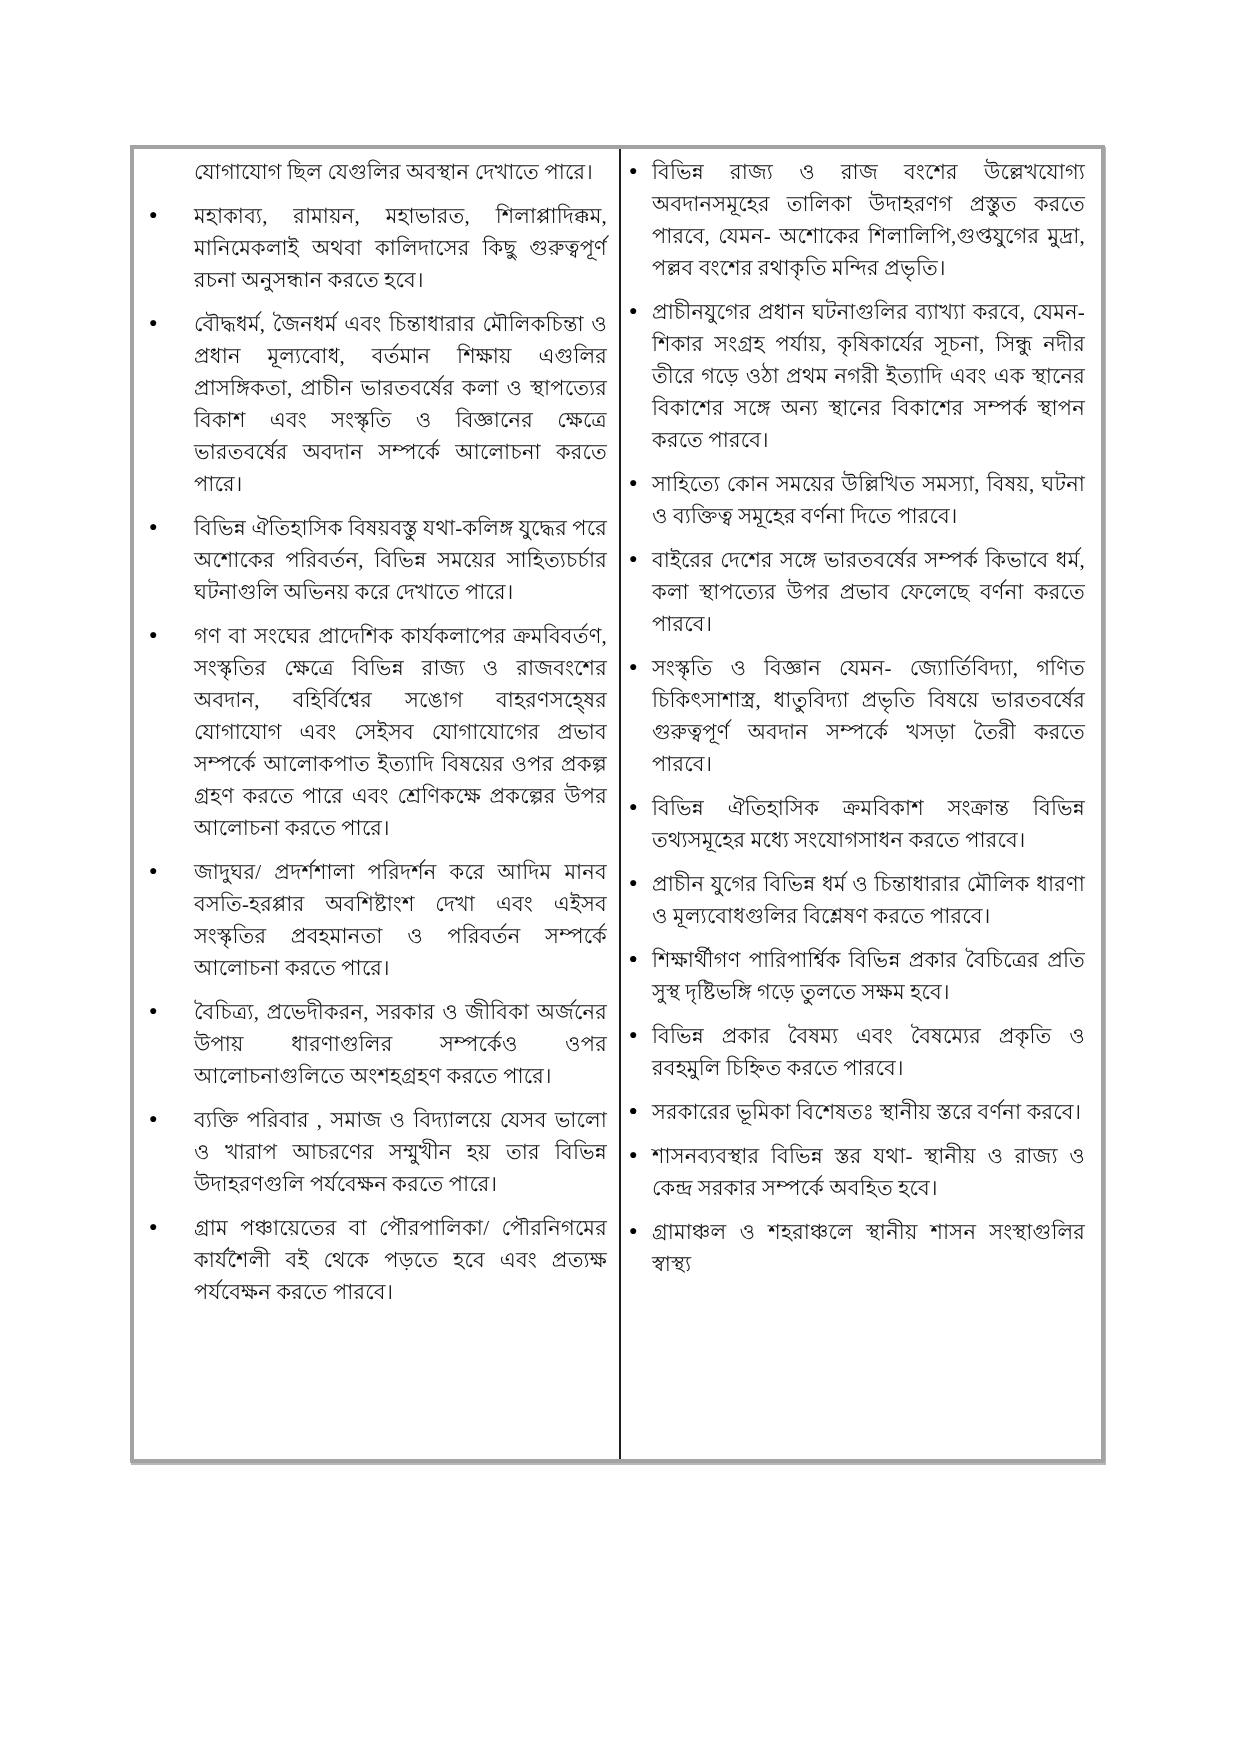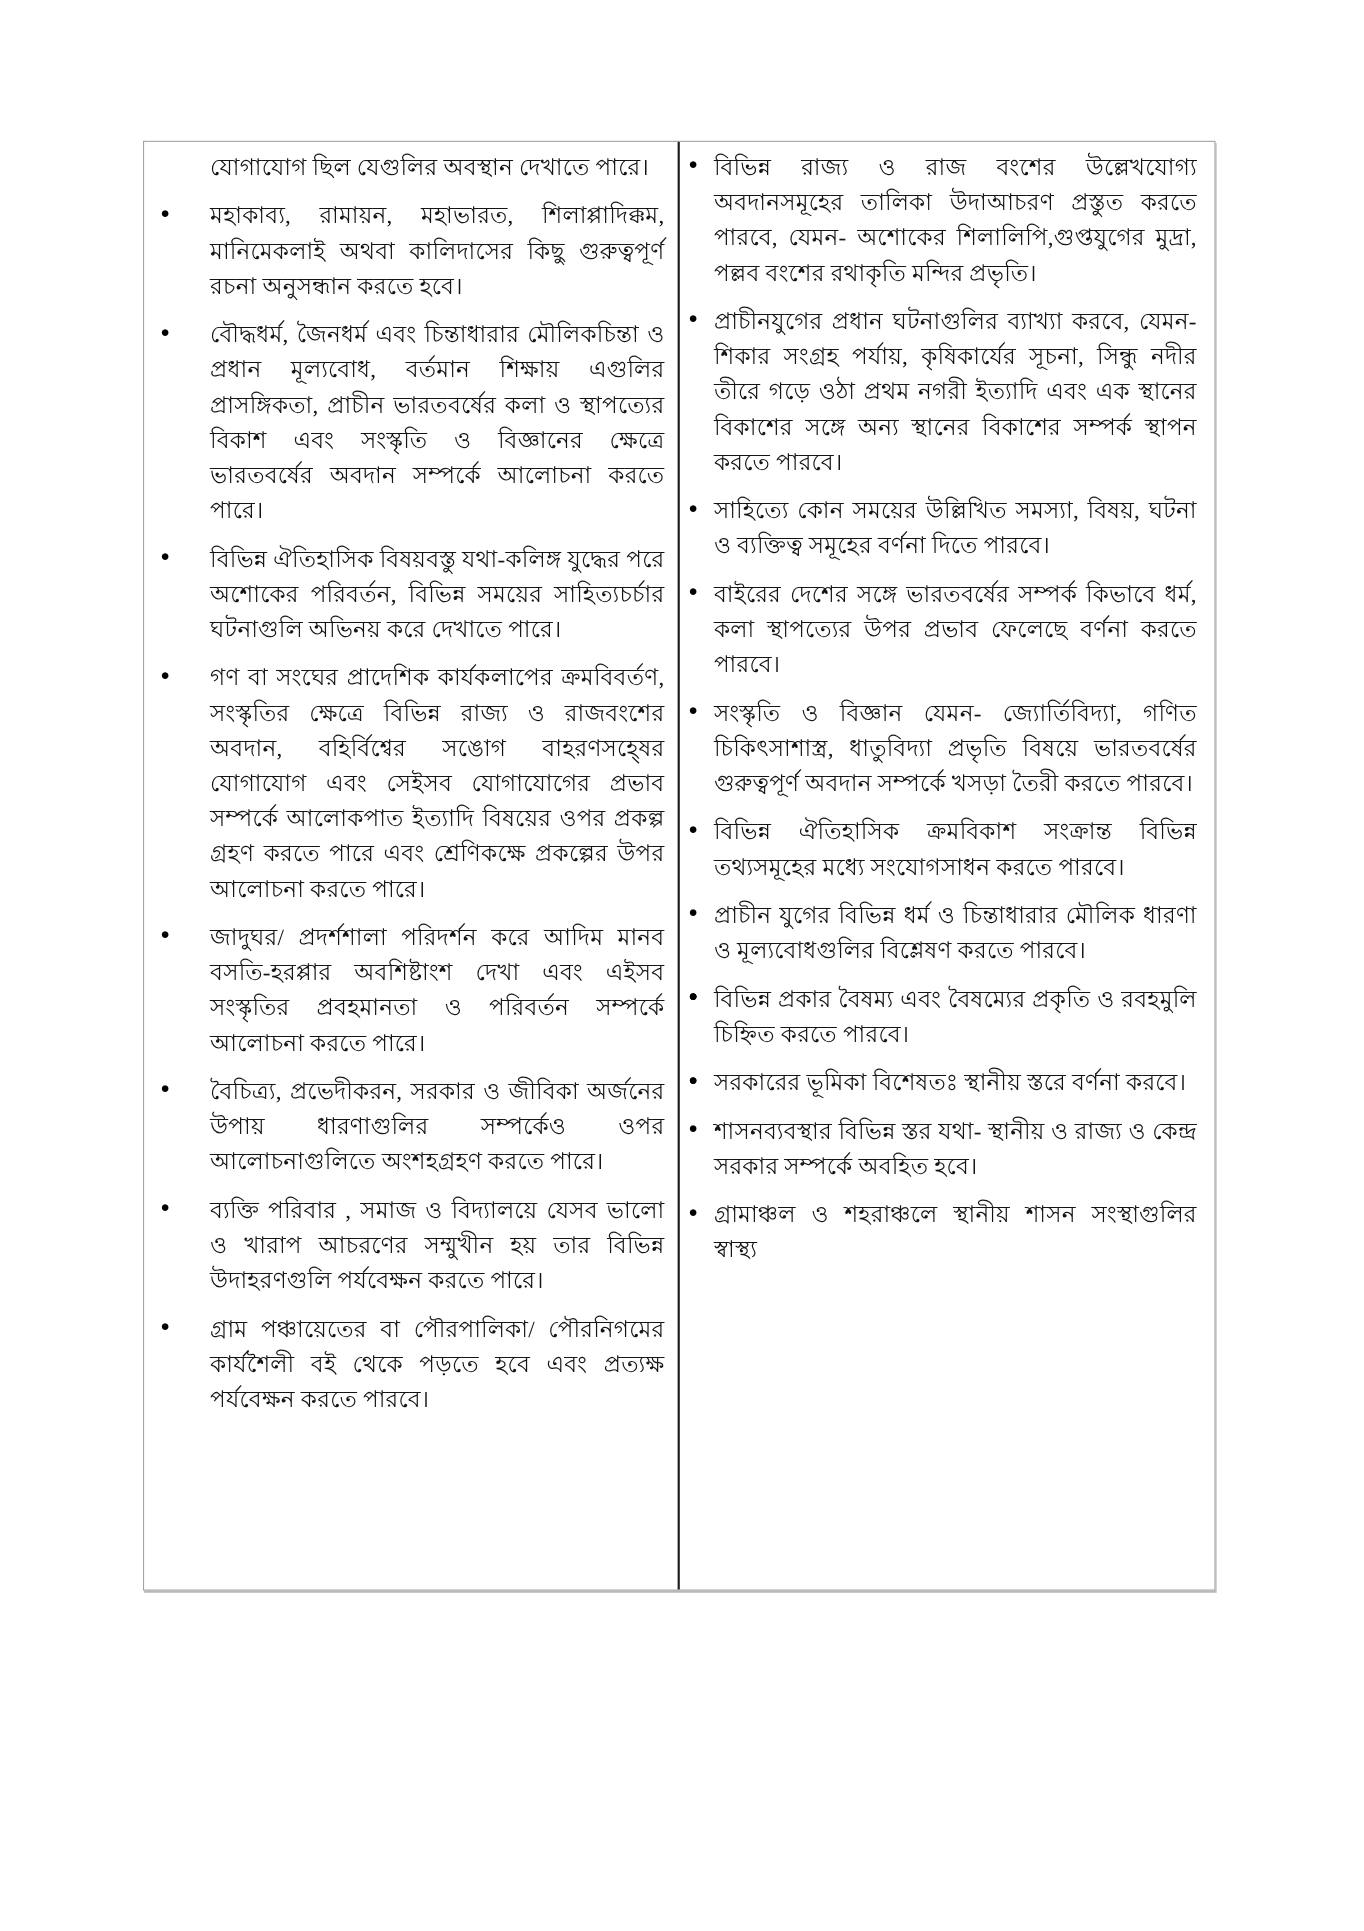--- a/index.html
+++ b/index.html
@@ -4,23 +4,23 @@
 <style>
   * { margin:0; padding:0; box-sizing:border-box; }
   html,body { width:1240px; height:1755px; background:#ffffff; }
   body {
     position:relative;
     font-family:"Liberation Serif","DejaVu Serif",serif;
     color:#141414;
   }
   .doc-table {
     position:absolute;
-    left:130px; top:128px;
+    left:130px; top:145px;
     width:975px; height:1318px;
-    border:1px solid #a3a3a3;
+    border:4px solid #a3a3a3;
     box-shadow:1px 2px 0 rgba(0,0,0,0.28);
     display:flex;
     background:#ffffff;
   }
   .col {
     height:100%;
     overflow:hidden;
   }
   .col-left {
     width:487px;
@@ -62,28 +62,28 @@
       <div class="item"><span class="bullet">●</span><span class="item-text">মহাকাব্য, রামায়ন, মহাভারত, শিলাপ্পাদিক্কম, মানিমেকলাই অথবা কালিদাসের কিছু গুরুত্বপূর্ণ রচনা অনুসন্ধান করতে হবে।</span></div>
       <div class="item"><span class="bullet">●</span><span class="item-text">বৌদ্ধধর্ম, জৈনধর্ম এবং চিন্তাধারার মৌলিকচিন্তা ও প্রধান মূল্যবোধ, বর্তমান শিক্ষায় এগুলির প্রাসঙ্গিকতা, প্রাচীন ভারতবর্ষের কলা ও স্থাপত্যের বিকাশ এবং সংস্কৃতি ও বিজ্ঞানের ক্ষেত্রে ভারতবর্ষের অবদান সম্পর্কে আলোচনা করতে পারে।</span></div>
       <div class="item"><span class="bullet">●</span><span class="item-text">বিভিন্ন ঐতিহাসিক বিষয়বস্তু যথা-কলিঙ্গ যুদ্ধের পরে অশোকের পরিবর্তন, বিভিন্ন সময়ের সাহিত্যচর্চার ঘটনাগুলি অভিনয় করে দেখাতে পারে।</span></div>
       <div class="item"><span class="bullet">●</span><span class="item-text">গণ বা সংঘের প্রাদেশিক কার্যকলাপের ক্রমবিবর্তণ, সংস্কৃতির ক্ষেত্রে বিভিন্ন রাজ্য ও রাজবংশের অবদান, বহির্বিশ্বের সঙোগ বাহরণসহ্ষের যোগাযোগ এবং সেইসব যোগাযোগের প্রভাব সম্পর্কে আলোকপাত ইত্যাদি বিষয়ের ওপর প্রকল্প গ্রহণ করতে পারে এবং শ্রেণিকক্ষে প্রকল্পের উপর আলোচনা করতে পারে।</span></div>
       <div class="item"><span class="bullet">●</span><span class="item-text">জাদুঘর/ প্রদর্শশালা পরিদর্শন করে আদিম মানব বসতি-হরপ্পার  অবশিষ্টাংশ দেখা এবং এইসব সংস্কৃতির প্রবহমানতা ও পরিবর্তন সম্পর্কে আলোচনা করতে পারে।</span></div>
       <div class="item"><span class="bullet">●</span><span class="item-text">বৈচিত্র্য, প্রভেদীকরন, সরকার ও জীবিকা অর্জনের উপায় ধারণাগুলির সম্পর্কেও ওপর আলোচনাগুলিতে অংশহগ্রহণ করতে পারে।</span></div>
       <div class="item"><span class="bullet">●</span><span class="item-text">ব্যক্তি পরিবার , সমাজ ও বিদ্যালয়ে যেসব ভালো ও খারাপ আচরণের সম্মুখীন হয় তার বিভিন্ন উদাহরণগুলি পর্যবেক্ষন করতে পারে।</span></div>
       <div class="item"><span class="bullet">●</span><span class="item-text">গ্রাম পঞ্চায়েতের বা পৌরপালিকা/ পৌরনিগমের কার্যশৈলী বই থেকে পড়তে হবে এবং প্রত্যক্ষ পর্যবেক্ষন করতে পারবে।</span></div>
     </div>
   <div class="col col-right">
-      <div class="item"><span class="bullet">●</span><span class="item-text">বিভিন্ন রাজ্য ও রাজ বংশের উল্লেখযোগ্য অবদানসমূহের তালিকা উদাআচরণ প্রস্তুত করতে পারবে, যেমন- অশোকের শিলালিপি,গুপ্তযুগের মুদ্রা, পল্লব বংশের রথাকৃতি মন্দির প্রভৃতি।</span></div>
+      <div class="item"><span class="bullet">●</span><span class="item-text">বিভিন্ন রাজ্য ও রাজ বংশের উল্লেখযোগ্য অবদানসমূহের তালিকা উদাহরণগ প্রস্তুত করতে পারবে, যেমন- অশোকের শিলালিপি,গুপ্তযুগের মুদ্রা, পল্লব বংশের রথাকৃতি মন্দির প্রভৃতি।</span></div>
       <div class="item"><span class="bullet">●</span><span class="item-text">প্রাচীনযুগের প্রধান ঘটনাগুলির ব্যাখ্যা করবে, যেমন- শিকার সংগ্রহ পর্যায়, কৃষিকার্যের সূচনা, সিন্ধু নদীর তীরে গড়ে ওঠা প্রথম নগরী ইত্যাদি এবং এক স্থানের বিকাশের সঙ্গে অন্য স্থানের বিকাশের সম্পর্ক স্থাপন করতে পারবে।</span></div>
       <div class="item"><span class="bullet">●</span><span class="item-text">সাহিত্যে কোন সময়ের উল্লিখিত সমস্যা, বিষয়, ঘটনা ও ব্যক্তিত্ব সমূহের বর্ণনা দিতে পারবে।</span></div>
       <div class="item"><span class="bullet">●</span><span class="item-text">বাইরের দেশের সঙ্গে ভারতবর্ষের সম্পর্ক কিভাবে ধর্ম, কলা স্থাপত্যের উপর প্রভাব ফেলেছে বর্ণনা করতে পারবে।</span></div>
       <div class="item"><span class="bullet">●</span><span class="item-text">সংস্কৃতি ও বিজ্ঞান যেমন- জ্যোর্তিবিদ্যা, গণিত চিকিৎসাশাস্ত্র, ধাতুবিদ্যা প্রভৃতি বিষয়ে ভারতবর্ষের গুরুত্বপূর্ণ অবদান সম্পর্কে খসড়া তৈরী করতে পারবে।</span></div>
       <div class="item"><span class="bullet">●</span><span class="item-text">বিভিন্ন ঐতিহাসিক ক্রমবিকাশ সংক্রান্ত বিভিন্ন তথ্যসমূহের মধ্যে সংযোগসাধন করতে পারবে।</span></div>
       <div class="item"><span class="bullet">●</span><span class="item-text">প্রাচীন যুগের বিভিন্ন ধর্ম ও চিন্তাধারার মৌলিক ধারণা ও মূল্যবোধগুলির বিশ্লেষণ করতে পারবে।</span></div>
       <div class="item"><span class="bullet">●</span></div>
-      <div class="item"><span class="bullet">●</span></div>
+      <div class="item"><span class="bullet">●</span><span class="item-text">শিক্ষার্থীগণ পারিপার্শ্বিক বিভিন্ন প্রকার বৈচিত্রের প্রতি সুস্থ দৃষ্টিভঙ্গি গড়ে তুলতে সক্ষম হবে।</span></div>
       <div class="item"><span class="bullet">●</span><span class="item-text">বিভিন্ন প্রকার বৈষম্য এবং বৈষম্যের প্রকৃতি ও রবহমুলি চিহ্নিত করতে পারবে।</span></div>
       <div class="item"><span class="bullet">●</span></div>
       <div class="item"><span class="bullet">●</span><span class="item-text">সরকারের ভূমিকা বিশেষতঃ স্থানীয়  স্তরে বর্ণনা করবে।</span></div>
       <div class="item"><span class="bullet">●</span><span class="item-text">শাসনব্যবস্থার বিভিন্ন স্তর যথা- স্থানীয় ও রাজ্য ও কেন্দ্র সরকার সম্পর্কে অবহিত হবে।</span></div>
       <div class="item"><span class="bullet">●</span><span class="item-text">গ্রামাঞ্চল ও শহরাঞ্চলে স্থানীয় শাসন সংস্থাগুলির স্বাস্থ্য</span></div>
     </div>
 </div>
 
 </body></html>

